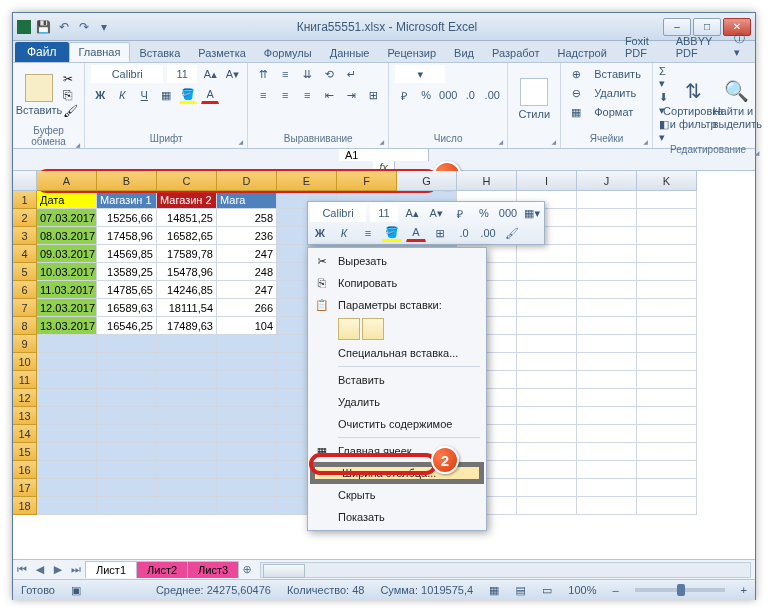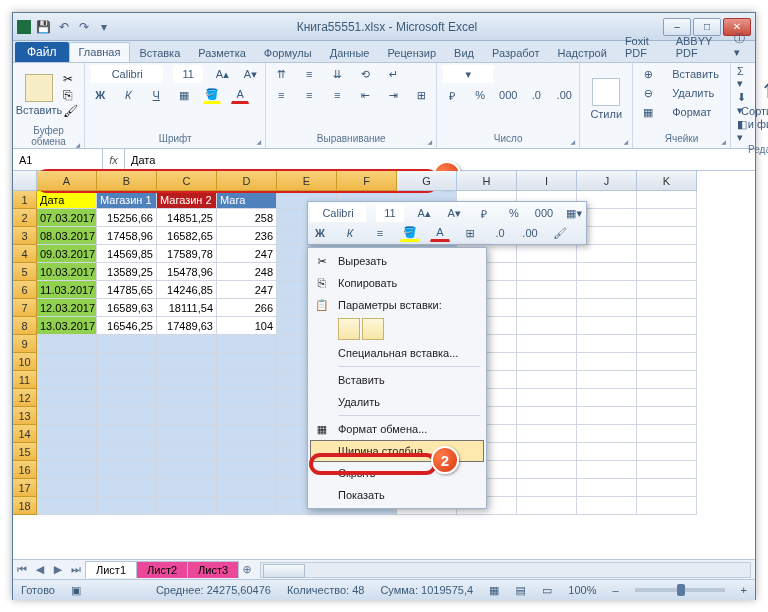--- a/index.html
+++ b/index.html
@@ -23,26 +23,26 @@
 .tab.active { background: #f4f8fd; border: 1px solid #b5c6da; border-bottom: 1px solid #f4f8fd; border-radius: 2px 2px 0 0; }
 .help-icon{ margin-left:auto; padding:3px 8px; color:#3c5a7a;}
 
 .ribbon { height: 86px; background: #f4f8fd; border-bottom: 1px solid #b5c6da; display: flex; }
 .group { border-right: 1px solid #cdd9e8; padding: 2px 6px; display: flex; flex-direction: column; }
 .group-body { flex: 1; display: flex; align-items: center; gap: 4px; }
 .group-label { font-size: 10px; color: #5a728f; text-align: center; padding: 0 0 2px; position:relative; }
 .group-label::after{ content:"◢"; font-size:6px; position:absolute; right:-2px; bottom:1px; color:#7a90aa;}
 .big-btn { width: 40px; height: 60px; display: flex; flex-direction: column; align-items: center; justify-content: center; gap: 2px; font-size: 10px; color: #3c5a7a; }
 .big-btn .ic { width: 28px; height: 28px; border: 1px solid #c2b07a; background: #f7eec7; }
-.small-row { display:flex; gap:10px; align-items:center;}
+.small-row { display:flex; gap:4px; align-items:center;}
 .small-row span { width:18px; height:18px; display:inline-flex; align-items:center; justify-content:center; color:#3c5a7a; border:1px solid transparent;}
 .sel { border:1px solid #aebfcf; background:#fff; padding:0 3px; height:18px; display:inline-flex; align-items:center; font-size:11px; color:#333;}
 
 
-.fbar { height: 22px; border-bottom: 1px solid #b5c6da; display: flex; align-items: center; background:#eef3fa; }
+.fbar { height: 22px; border-bottom: 1px solid #b5c6da; display: flex; align-items: center; background:#eef3fa;flex-direction:column; }
 .namebox { width: 90px; padding: 0 6px; border-right: 1px solid #b5c6da; height:100%; display:flex; align-items:center; background:#fff; }
 .fx { width: 22px; text-align: center; font-style: italic; color: #555; border-right:1px solid #b5c6da; height:100%; display:flex; align-items:center; justify-content:center; background:#fff;}
 .finput { flex: 1; padding: 0 6px; background:#fff; height:100%; display:flex; align-items:center; }
 
 
 .grid { position: relative; background: #fff; height: 388px; overflow: hidden; }
 .colhdr-row { display: flex; height: 20px; position:relative; z-index:1;}
 .corner { width: 24px; background: linear-gradient(#f3f6fa,#dbe3ed); border-right: 1px solid #b5c6da; border-bottom: 1px solid #b5c6da; }
 .colhdr { width: 60px; background: linear-gradient(#f7d27a,#f0b948); border-right: 1px solid #c89a2a; border-bottom: 1px solid #c89a2a; text-align: center; line-height: 20px; font-size: 11px; color: #333; }
 .colhdr.unsel { background: linear-gradient(#f3f6fa,#dbe3ed); border-right: 1px solid #b5c6da; border-bottom: 1px solid #b5c6da; }
@@ -58,21 +58,21 @@
 .callout { position: absolute; border: 4px solid #d82020; border-radius: 20px; pointer-events: none; }
 .badge { position: absolute; width: 28px; height: 28px; border-radius: 50%; background: radial-gradient(circle at 30% 30%, #ff7a4a, #d83a10); border: 2px solid #fff; color: #fff; font-weight: bold; font-size: 15px; display: flex; align-items: center; justify-content: center; box-shadow: 1px 1px 3px rgba(0,0,0,.4); }
 
 
 .mini-tb { position: absolute; background: linear-gradient(#fafcfe,#e5ecf5); border: 1px solid #9fb4cc; padding: 2px; box-shadow: 2px 2px 6px rgba(0,0,0,.3); display:flex; flex-direction:column; gap:2px;}
 .mini-tb .small-row span{ width:20px;}
 
 
 .ctx { position: absolute; background: #f4f6f9; border: 1px solid #9fb4cc; box-shadow: 2px 2px 8px rgba(0,0,0,.35); padding: 2px; width: 180px; }
 .ctx-item { height: 22px; display: flex; align-items: center; padding: 0 8px 0 28px; font-size: 11px; color: #222; position: relative; }
-.ctx-item.hl { background: #fde8ae; border: 1px solid #737373; padding: 0 7px 0 27px; }
+.ctx-item.hl { background: #fde8ae; border: 5px solid #737373; padding: 0 7px 0 27px; }
 .ctx-sep { height: 1px; background: #cdd6e2; margin: 2px 4px 2px 28px; }
 .ctx-ico { position: absolute; left: 4px; width: 16px; height: 16px; display:flex; align-items:center; justify-content:center; font-size:11px;}
 .paste-opts{ display:flex; gap:2px; padding-left:28px; margin:2px 0;}
 .paste-opts span{ width:22px; height:22px; border:1px solid #c9b36e; background:linear-gradient(#fef7da,#f6e6a6); display:inline-block;}
 
 
 .sheet-tabs { height: 20px; background: #eef3fa; border-top: 1px solid #b5c6da; display: flex; align-items: center; }
 .nav-btn { width: 18px; text-align: center; color: #5a728f; }
 .sheet-tab { padding: 2px 10px; background: #fff; border: 1px solid #b5c6da; border-bottom: none; font-size: 11px; margin-right: -1px; }
 .sheet-tab.inactive { background: #ec4899; }
@@ -601,24 +601,27 @@
     <div class="ctx-item">
         <span>Специальная вставка...</span>
       </div>
     <div class="ctx-sep"></div>
     <div class="ctx-item">
         <span>Вставить</span>
       </div>
     <div class="ctx-item">
         <span>Удалить</span>
       </div>
+    <div class="ctx-item">
+        <span>Очистить содержимое</span>
+      </div>
     <div class="ctx-sep"></div>
     <div class="ctx-item">
         <span class="ctx-ico">▦</span>
-        <span>Формат обмена...</span>
+        <span>Главная ячеек...</span>
       </div>
     <div class="ctx-item hl">
         <span>Ширина столбца...</span>
       </div>
     <div class="ctx-item">
         <span>Скрыть</span>
       </div>
     <div class="ctx-item">
         <span>Показать</span>
       </div>

